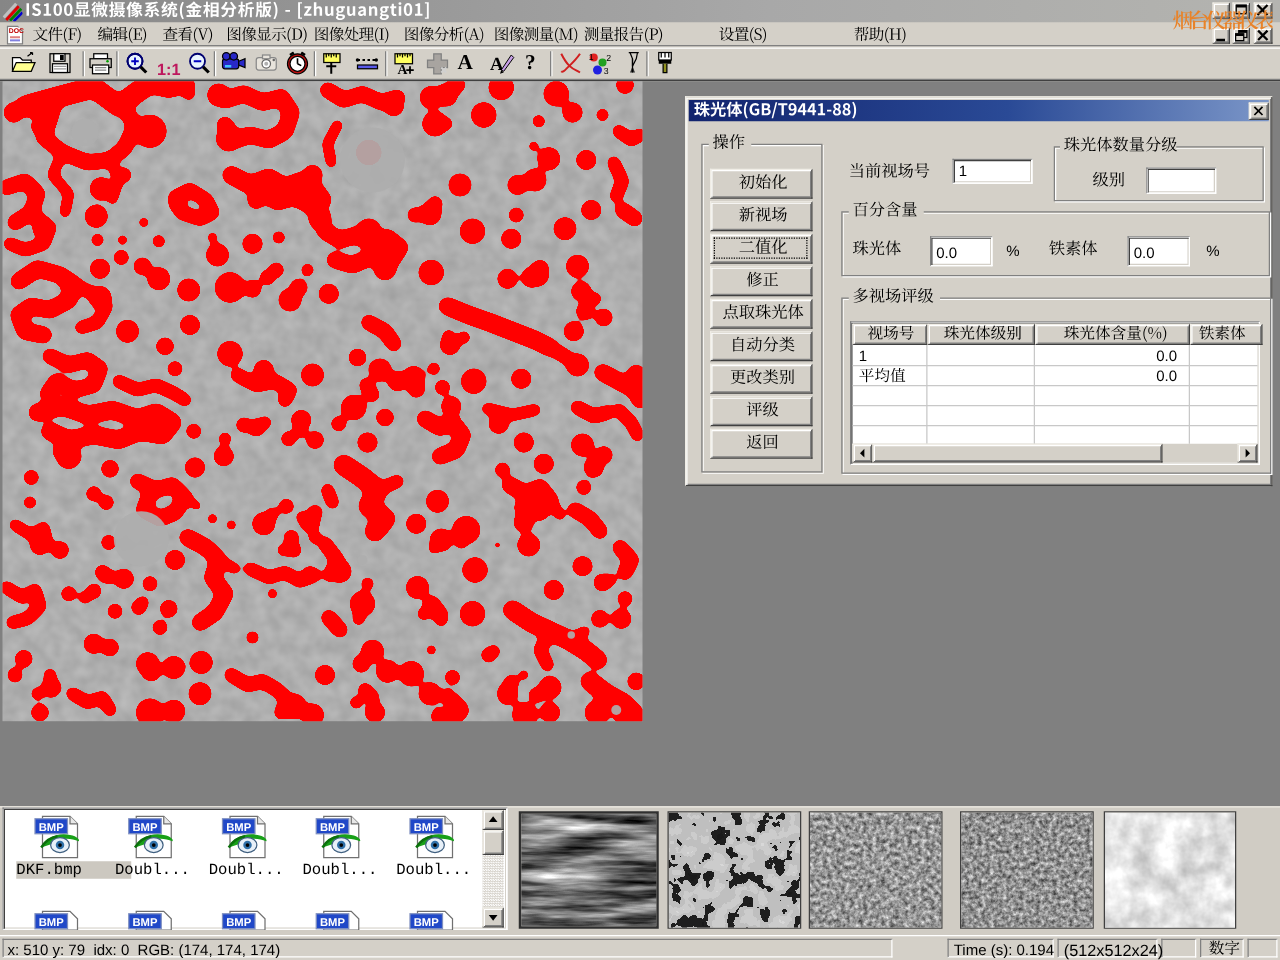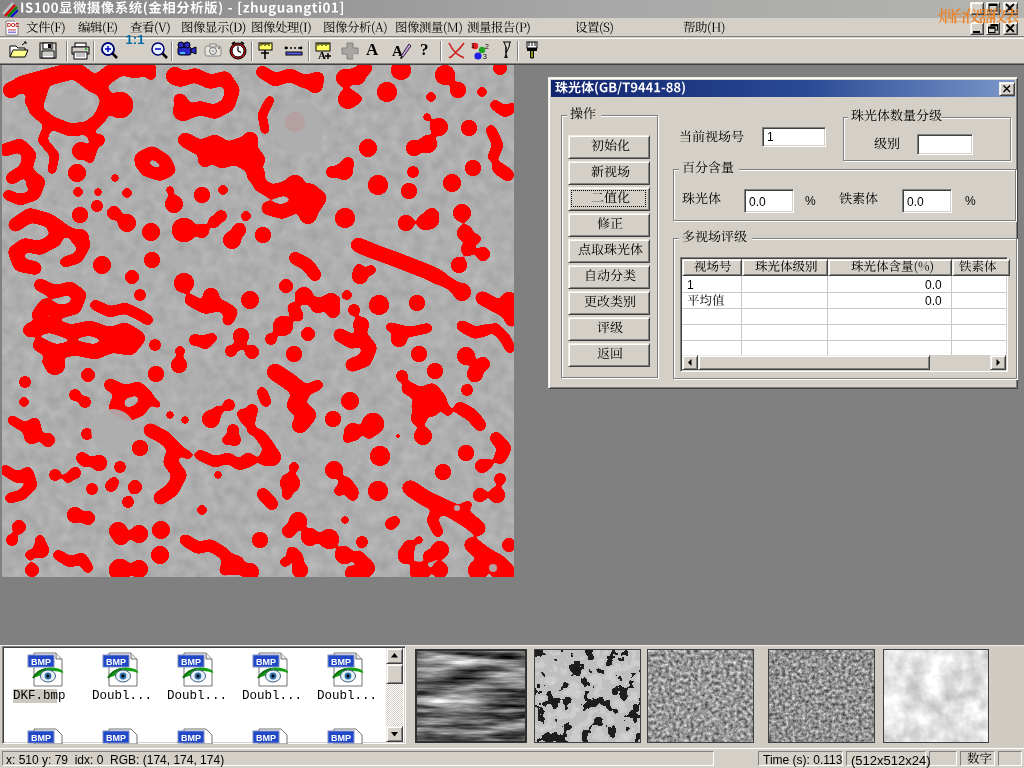--- a/index.html
+++ b/index.html
@@ -119,21 +119,21 @@
       <circle cx="16" cy="8" r="1" fill="#00a000"></circle>
       <rect x="4" y="11" width="13" height="7" fill="#fff" stroke="#000"></rect>
       <path d="M6 13 h9 M6 15 h9" stroke="#888"></path>
     </svg>
 <svg class="abs" style="left:99px;top:41px" width="22" height="20">
       <circle cx="9" cy="8" r="6" fill="#e8f4ff" stroke="#000070" stroke-width="1.5"></circle>
       <circle cx="9" cy="8" r="6" fill="none" stroke="#000070" stroke-width="1.5"></circle>
       <path d="M6 8 h6 M9 5 v6" stroke="#0000c0" stroke-width="1.5"></path>
       <path d="M13.5 12.5 L18 17" stroke="#000" stroke-width="2.5"></path>
     </svg>
-<div class="txt" style="left:124px;top:32px;width:22px;text-align:center;font-weight:bold;font-size:13px;color:#0369a1">1:1</div>
+<div class="txt" style="left:124px;top:48px;width:22px;text-align:center;font-weight:bold;font-size:13px;color:#be185d">1:1</div>
 <svg class="abs" style="left:149px;top:41px" width="22" height="20">
       <circle cx="9" cy="8" r="6" fill="#e8f4ff" stroke="#000070" stroke-width="1.5"></circle>
       <path d="M6 8 h6" stroke="#0000c0" stroke-width="1.5"></path>
       <path d="M13.5 12.5 L18 17" stroke="#000" stroke-width="2.5"></path>
     </svg>
 <svg class="abs" style="left:177px;top:41px" width="22" height="20">
       <rect x="1" y="6" width="13" height="8" rx="2" fill="#2828c8" stroke="#000"></rect>
       <circle cx="4" cy="4" r="3" fill="#2828c8" stroke="#000"></circle>
       <circle cx="10" cy="4" r="3" fill="#2828c8" stroke="#000"></circle>
       <path d="M14 8 L19 6 L19 13 L14 11 Z" fill="#2828c8" stroke="#000"></path>
@@ -659,21 +659,21 @@
 <path d="M8 5 L30 5 L36 11 L36 38 L8 38 Z" fill="#fff" stroke="#707070"></path>
 <path d="M30 5 L30 11 L36 11" fill="#e8e8e8" stroke="#707070"></path>
 <rect x="2" y="7" width="26" height="12" fill="#2048c8" stroke="#8090c0"></rect>
 <text x="5" y="16.5" font-size="9" font-weight="bold" font-family="Liberation Sans" fill="#fff">BMP</text>
 <path d="M7 30 C11 22, 20 18, 30 20 C36 21, 38 24, 37 25 C30 22, 22 22, 16 27 Z" fill="#18a018"></path>
 <ellipse cx="22" cy="28" rx="7.5" ry="6" fill="#e8f0f8" stroke="#406080"></ellipse>
 <circle cx="22" cy="28" r="3.4" fill="#3070a8"></circle>
 <circle cx="22" cy="28" r="1.5" fill="#000"></circle>
 <path d="M7 30 C10 25, 14 22, 20 21" stroke="#0c700c" stroke-width="2" fill="none"></path>
 </svg>
-<div class="txt mono" style="left:13px;top:689px;width:44px;text-align:right;font-size:12.5px;background:#ccc8c0;">DKF.bmp</div>
+<div class="txt mono" style="left:13px;top:689px;width:92px;text-align:left;font-size:12.5px;background:#ccc8c0;">DKF.bmp</div>
 <svg class="abs" style="left:101px;top:648px" width="42" height="42">
 <path d="M8 5 L30 5 L36 11 L36 38 L8 38 Z" fill="#fff" stroke="#707070"></path>
 <path d="M30 5 L30 11 L36 11" fill="#e8e8e8" stroke="#707070"></path>
 <rect x="2" y="7" width="26" height="12" fill="#2048c8" stroke="#8090c0"></rect>
 <text x="5" y="16.5" font-size="9" font-weight="bold" font-family="Liberation Sans" fill="#fff">BMP</text>
 <path d="M7 30 C11 22, 20 18, 30 20 C36 21, 38 24, 37 25 C30 22, 22 22, 16 27 Z" fill="#18a018"></path>
 <ellipse cx="22" cy="28" rx="7.5" ry="6" fill="#e8f0f8" stroke="#406080"></ellipse>
 <circle cx="22" cy="28" r="3.4" fill="#3070a8"></circle>
 <circle cx="22" cy="28" r="1.5" fill="#000"></circle>
 <path d="M7 30 C10 25, 14 22, 20 21" stroke="#0c700c" stroke-width="2" fill="none"></path>
@@ -796,17 +796,17 @@
 <rect width="112" height="94" filter="url(#t5)"></rect>
 </svg></div>
 <div class="abs" style="left:0;top:748px;width:1024px;height:20px;background:#d4d0c8;border-top:1px solid #fff"></div>
 <div class="abs" style="left:2px;top:751px;width:712px;height:15px;border:1px solid;border-color:#808080 #fff #fff #808080"></div>
 <div class="abs" style="left:758px;top:751px;width:85px;height:15px;border:1px solid;border-color:#808080 #fff #fff #808080"></div>
 <div class="abs" style="left:846px;top:751px;width:80px;height:15px;border:1px solid;border-color:#808080 #fff #fff #808080"></div>
 <div class="abs" style="left:929px;top:751px;width:28px;height:15px;border:1px solid;border-color:#808080 #fff #fff #808080"></div>
 <div class="abs" style="left:960px;top:751px;width:35px;height:15px;border:1px solid;border-color:#808080 #fff #fff #808080"></div>
 <div class="abs" style="left:998px;top:751px;width:24px;height:15px;border:1px solid;border-color:#808080 #fff #fff #808080"></div>
 <div class="txt" style="left:6px;top:753px;font-size:12px">x: 510 y: 79  idx: 0  RGB: (174, 174, 174)</div>
-<div class="txt" style="left:763px;top:753px;font-size:12px">Time (s): 0.113</div>
+<div class="txt" style="left:763px;top:753px;font-size:12px">Time (s): 0.194</div>
 <div class="txt" style="left:851px;top:753px;font-size:13px">(512x512x24)</div>
 <svg style="position:absolute;left:966px;top:752px" width="27" height="18">
       <path transform="translate(1,10.8)" fill="#000" d="M5.6 -3.7V-3.3H0.6L0.5 -3.7ZM5.1 -3.7 5.6 -4.2 6.4 -3.4Q6.3 -3.2 5.9 -3.2Q5.5 -2.2 4.9 -1.3Q4.3 -0.5 3.2 0.1Q2.2 0.6 0.7 1.0L0.7 0.8Q2.7 0.2 3.7 -0.9Q4.8 -2.0 5.2 -3.7ZM1.4 -2.0Q2.4 -1.9 3.2 -1.7Q4.0 -1.6 4.5 -1.3Q5.0 -1.1 5.3 -0.9Q5.5 -0.7 5.7 -0.5Q5.8 -0.2 5.7 -0.1Q5.7 0.1 5.6 0.1Q5.4 0.2 5.2 0.1Q4.9 -0.2 4.5 -0.5Q4.0 -0.8 3.4 -1.0Q2.9 -1.3 2.3 -1.5Q1.7 -1.6 1.2 -1.7ZM1.2 -1.7Q1.4 -2.0 1.7 -2.4Q2.0 -2.9 2.2 -3.3Q2.5 -3.8 2.7 -4.2Q2.9 -4.7 3.0 -4.9L4.2 -4.6Q4.1 -4.4 4.0 -4.4Q3.8 -4.3 3.5 -4.4L3.7 -4.5Q3.5 -4.2 3.3 -3.7Q3.0 -3.2 2.7 -2.6Q2.3 -2.1 2.1 -1.7ZM11.1 -8.4Q11.1 -8.4 11.2 -8.3Q11.3 -8.2 11.5 -8.1Q11.7 -7.9 11.8 -7.8Q12.0 -7.6 12.2 -7.5Q12.1 -7.3 11.9 -7.3H7.5V-7.6H10.5ZM9.1 -10.1Q9.1 -10.0 9.0 -9.9Q8.9 -9.9 8.7 -9.9Q8.3 -8.2 7.7 -6.8Q7.1 -5.3 6.3 -4.3L6.1 -4.4Q6.5 -5.2 6.8 -6.2Q7.2 -7.2 7.4 -8.2Q7.7 -9.3 7.8 -10.4ZM11.0 -7.6Q10.9 -6.1 10.5 -4.8Q10.2 -3.5 9.6 -2.4Q8.9 -1.4 7.9 -0.5Q6.8 0.3 5.3 1.0L5.2 0.8Q6.5 0.1 7.4 -0.8Q8.3 -1.7 8.9 -2.7Q9.4 -3.8 9.7 -5.0Q10.0 -6.2 10.1 -7.6ZM7.4 -7.4Q7.7 -5.7 8.3 -4.3Q8.8 -2.8 9.8 -1.6Q10.7 -0.5 12.2 0.2L12.1 0.4Q11.9 0.4 11.6 0.6Q11.4 0.7 11.3 1.0Q10.0 0.1 9.2 -1.1Q8.4 -2.3 7.9 -3.8Q7.5 -5.3 7.3 -7.0ZM6.3 -9.7Q6.3 -9.6 6.2 -9.5Q6.1 -9.4 5.9 -9.5Q5.6 -9.1 5.3 -8.7Q4.9 -8.3 4.7 -8.1L4.5 -8.2Q4.6 -8.6 4.8 -9.1Q5.0 -9.6 5.2 -10.1ZM1.2 -10.0Q1.8 -9.8 2.1 -9.5Q2.4 -9.3 2.5 -9.0Q2.6 -8.8 2.6 -8.6Q2.6 -8.4 2.5 -8.3Q2.4 -8.1 2.3 -8.1Q2.1 -8.1 1.9 -8.2Q1.9 -8.7 1.6 -9.1Q1.4 -9.6 1.1 -9.9ZM3.9 -7.3Q4.6 -7.1 5.1 -6.9Q5.5 -6.6 5.8 -6.3Q6.0 -6.1 6.1 -5.8Q6.1 -5.6 6.1 -5.4Q6.0 -5.3 5.8 -5.2Q5.7 -5.2 5.5 -5.3Q5.3 -5.6 5.0 -6.0Q4.8 -6.3 4.4 -6.7Q4.1 -7.0 3.7 -7.2ZM3.9 -7.7Q3.4 -6.7 2.5 -6.0Q1.7 -5.2 0.6 -4.7L0.4 -4.9Q1.3 -5.4 1.9 -6.2Q2.6 -7.0 3.0 -7.9H3.9ZM4.4 -10.3Q4.4 -10.2 4.3 -10.1Q4.2 -10.0 4.0 -10.0V-5.2Q4.0 -5.1 3.9 -5.1Q3.8 -5.0 3.6 -4.9Q3.5 -4.9 3.4 -4.9H3.2V-10.5ZM5.9 -8.6Q5.9 -8.6 6.1 -8.4Q6.3 -8.3 6.5 -8.1Q6.7 -7.9 6.9 -7.7Q6.9 -7.5 6.6 -7.5H0.7L0.6 -7.9H5.4Z M22.9 -8.5 23.5 -9.1 24.5 -8.1Q24.4 -8.0 24.3 -8.0Q24.2 -8.0 24.0 -8.0Q23.7 -7.7 23.3 -7.3Q22.9 -6.9 22.5 -6.6L22.3 -6.7Q22.5 -6.9 22.6 -7.3Q22.8 -7.6 22.9 -7.9Q23.0 -8.3 23.1 -8.5ZM14.6 -9.2Q14.8 -8.5 14.8 -7.9Q14.7 -7.4 14.5 -7.1Q14.3 -6.7 14.1 -6.5Q13.9 -6.4 13.7 -6.4Q13.5 -6.4 13.4 -6.4Q13.2 -6.5 13.1 -6.6Q13.1 -6.9 13.2 -7.0Q13.3 -7.2 13.5 -7.3Q13.7 -7.5 14.0 -7.8Q14.2 -8.0 14.3 -8.4Q14.4 -8.7 14.4 -9.1ZM23.3 -8.5V-8.1H14.5V-8.5ZM18.0 -10.5Q18.6 -10.4 19.0 -10.1Q19.3 -9.9 19.5 -9.7Q19.6 -9.4 19.6 -9.2Q19.6 -9.0 19.5 -8.8Q19.4 -8.7 19.2 -8.6Q19.0 -8.6 18.8 -8.8Q18.7 -9.2 18.5 -9.7Q18.2 -10.1 17.8 -10.4ZM20.8 -6.7 21.4 -7.3 22.3 -6.4Q22.3 -6.3 22.1 -6.3Q22.0 -6.3 21.8 -6.2Q21.3 -5.9 20.5 -5.4Q19.8 -5.0 19.0 -4.8H18.8Q19.2 -5.0 19.6 -5.4Q20.0 -5.7 20.4 -6.1Q20.7 -6.4 20.9 -6.7ZM19.6 -5.0Q19.5 -4.7 19.1 -4.7V-0.2Q19.1 0.1 19.1 0.3Q19.0 0.6 18.7 0.8Q18.4 0.9 17.7 1.0Q17.7 0.8 17.6 0.6Q17.6 0.5 17.4 0.4Q17.2 0.3 16.9 0.2Q16.7 0.1 16.2 0.1V-0.1Q16.2 -0.1 16.4 -0.1Q16.6 -0.1 17.0 -0.1Q17.3 -0.1 17.6 -0.0Q17.9 -0.0 18.0 -0.0Q18.2 -0.0 18.3 -0.1Q18.3 -0.1 18.3 -0.3V-5.1ZM23.3 -4.3Q23.3 -4.3 23.4 -4.3Q23.5 -4.2 23.7 -4.0Q23.9 -3.9 24.1 -3.7Q24.3 -3.6 24.4 -3.4Q24.4 -3.2 24.1 -3.2H13.2L13.1 -3.6H22.7ZM21.4 -6.7V-6.3H15.3L15.2 -6.7Z"></path>
     </svg>
 </div>
 </body></html>

